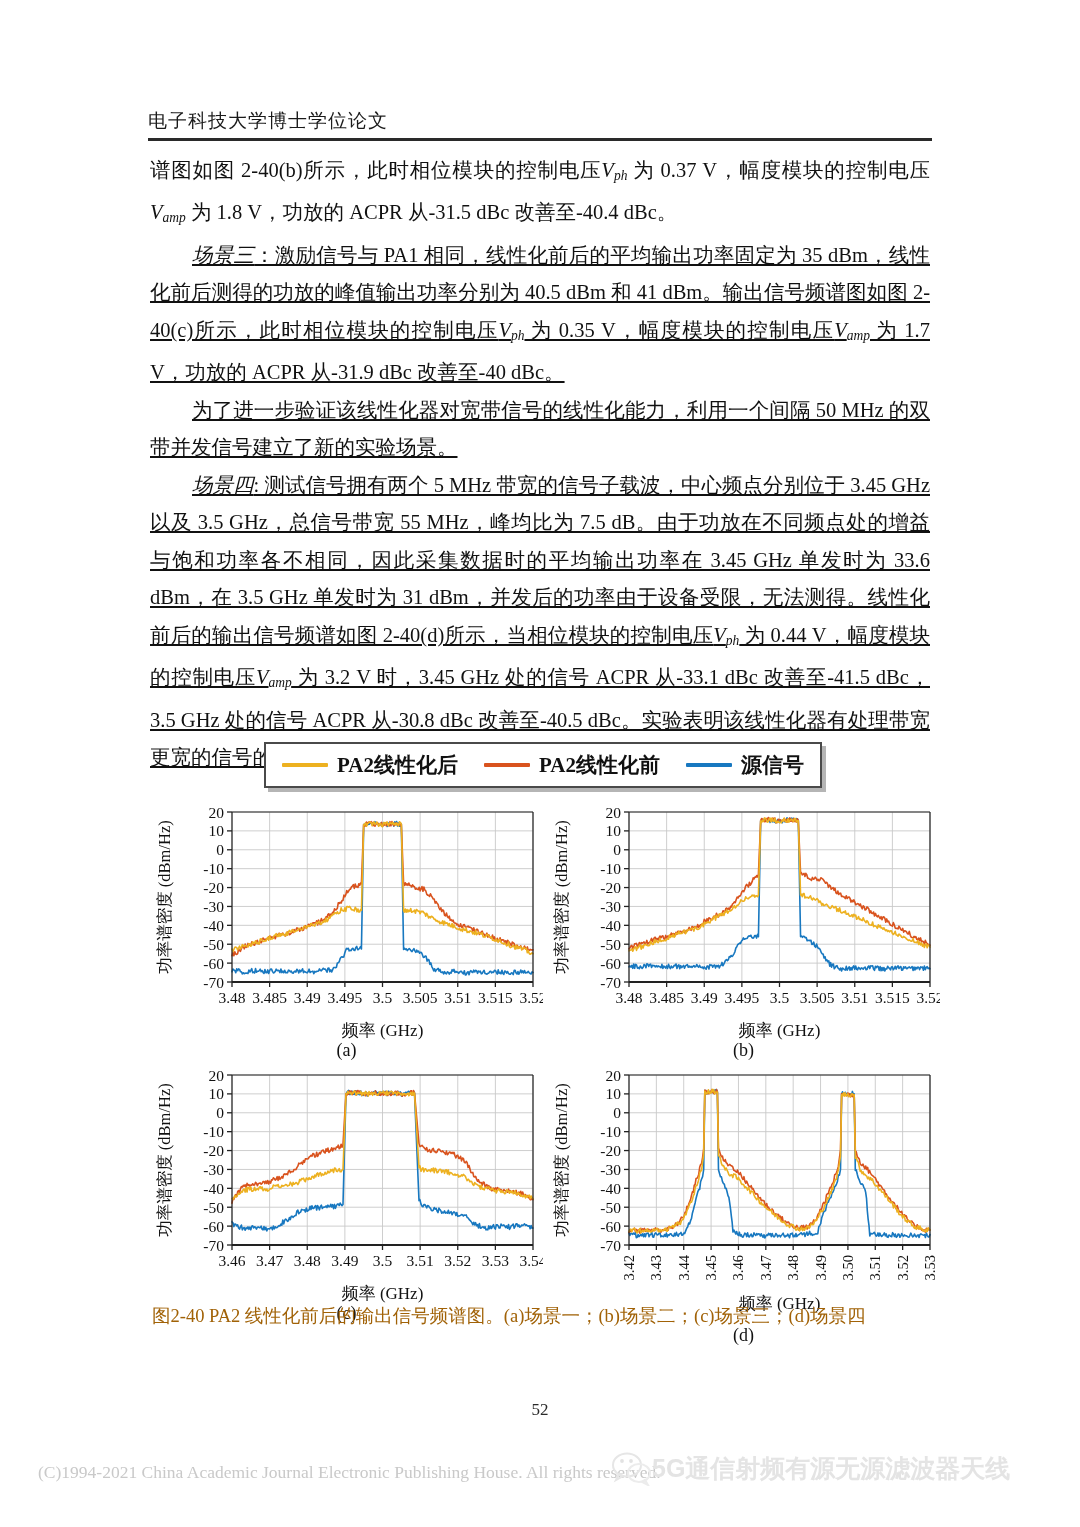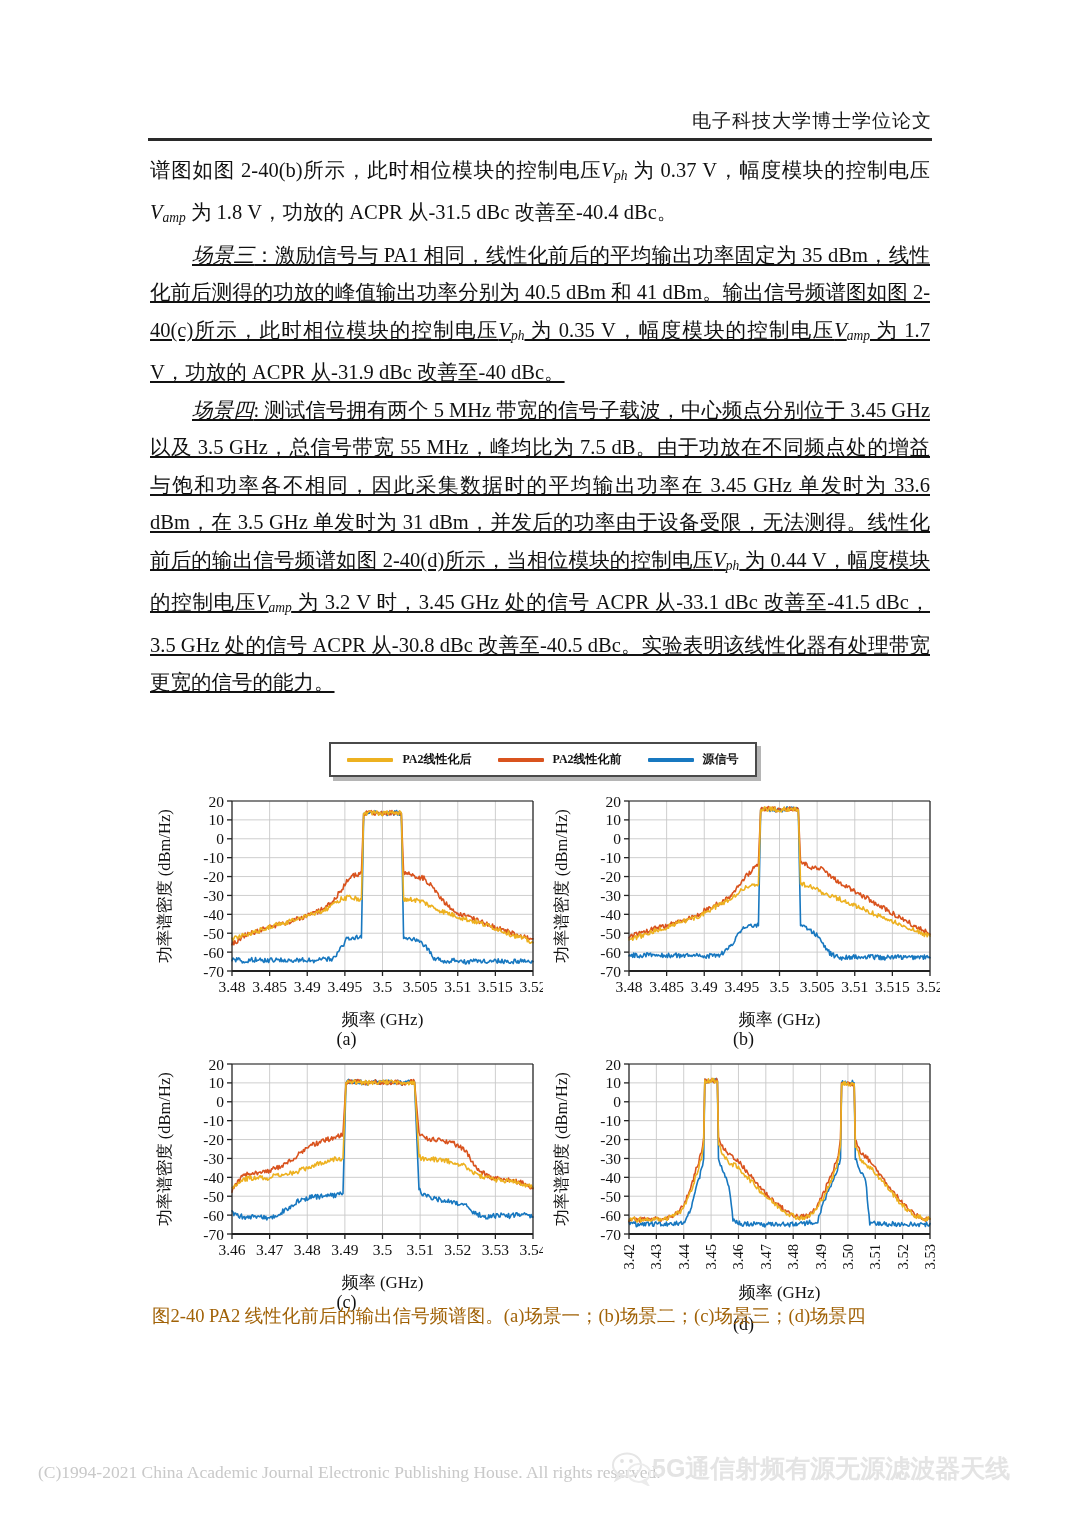--- a/index.html
+++ b/index.html
@@ -22,21 +22,21 @@
     inset: 0;
     background: #fff;
   }
 
   
   .header {
     position: absolute;
     left: 148px;
     top: 108px;
     width: 784px;
-    text-align: right;
+    text-align: left;
   }
   .header-title {
     font-size: 19px;
     letter-spacing: 1px;
     color: #1a1a1a;
   }
   .header-rule {
     position: absolute;
     left: 148px;
     top: 138px;
@@ -90,21 +90,21 @@
     padding: 7px 16px 7px 16px;
     display: flex;
     align-items: center;
     gap: 26px;
     box-shadow: 4px 4px 0 rgba(120,120,120,0.55);
   }
   .legend-item {
     display: flex;
     align-items: center;
     gap: 9px;
-    font-size: 12px;
+    font-size: 21px;
     font-weight: bold;
     white-space: nowrap;
   }
   .legend-swatch {
     display: inline-block;
     width: 46px;
     height: 4px;
     border-radius: 1px;
   }
 
@@ -184,20 +184,21 @@
 <div class="page">
 
   <div class="header">
     <div class="header-title">电子科技大学博士学位论文</div>
   </div>
   <div class="header-rule"></div>
 
   <div class="body-text" id="body-text">
       <p class="para"><span>谱图如图 2-40(b)所示，此时相位模块的控制电压</span><span class="vvar">V</span><span class="vsub">ph</span><span> 为 0.37 V，幅度模块的控制电压</span><span class="vvar">V</span><span class="vsub">amp</span><span> 为 1.8 V，功放的 ACPR 从-31.5 dBc 改善至-40.4 dBc。</span></p>
       <p class="para indent"><span class="it">场景三</span><span>：激励信号与 PA1 相同，线性化前后的平均输出功率固定为 35 dBm，线性化前后测得的功放的峰值输出功率分别为 40.5 dBm 和 41 dBm。输出信号频谱图如图 2-40(c)所示，此时相位模块的控制电压</span><span class="vvar">V</span><span class="vsub">ph</span><span> 为 0.35 V，幅度模块的控制电压</span><span class="vvar">V</span><span class="vsub">amp</span><span> 为 1.7 V，功放的 ACPR 从-31.9 dBc 改善至-40 dBc。</span></p>
+      <p class="para indent"><span>为了进一步验证该线性化器对宽带信号的线性化能力，利用一个间隔 50 MHz 的双带并发信号建立了新的实验场景。</span></p>
       <p class="para indent"><span class="it">场景四</span><span>: 测试信号拥有两个 5 MHz 带宽的信号子载波，中心频点分别位于 3.45 GHz 以及 3.5 GHz，总信号带宽 55 MHz，峰均比为 7.5 dB。由于功放在不同频点处的增益与饱和功率各不相同，因此采集数据时的平均输出功率在 3.45 GHz 单发时为 33.6 dBm，在 3.5 GHz 单发时为 31 dBm，并发后的功率由于设备受限，无法测得。线性化前后的输出信号频谱如图 2-40(d)所示，当相位模块的控制电压</span><span class="vvar">V</span><span class="vsub">ph</span><span> 为 0.44 V，幅度模块的控制电压</span><span class="vvar">V</span><span class="vsub">amp</span><span> 为 3.2 V 时，3.45 GHz 处的信号 ACPR 从-33.1 dBc 改善至-41.5 dBc，3.5 GHz 处的信号 ACPR 从-30.8 dBc 改善至-40.5 dBc。实验表明该线性化器有处理带宽更宽的信号的能力。</span></p>
     </div>
 
   <div class="figure">
     <div class="legend-wrap">
       <div class="legend" id="legend">
           <div class="legend-item">
             <span class="legend-swatch" style="background: rgb(237, 177, 32);"></span>
             <span>PA2线性化后</span>
           </div>
@@ -507,20 +508,21 @@
             <text x="232.5" y="248" text-anchor="middle" font-size="17" fill="#111" font-family="&quot;Liberation Serif&quot;, serif">频率 (GHz)</text>
             <text x="0" y="0" text-anchor="middle" font-size="16.5" fill="#111" font-family="&quot;Liberation Serif&quot;, serif" transform="translate(20,99) rotate(-90)">功率谱密度 (dBm/Hz)</text>
           </svg>
           <div class="subcaption">(d)</div>
         </div>
       </div>
   </div>
 
   <div class="fig-caption">图2-40 PA2 线性化前后的输出信号频谱图。(a)场景一；(b)场景二；(c)场景三；(d)场景四</div>
 
+  <div class="page-number">52</div>
 
   <div class="footer-copyright">(C)1994-2021 China Academic Journal Electronic Publishing House. All rights reserved.</div>
 
   <div class="watermark">
     <span>
       <svg width="40" height="34" viewBox="0 0 40 34">
         <ellipse cx="15" cy="13" rx="14" ry="11.5" fill="none" stroke="#e6e6e6" stroke-width="2"></ellipse>
         <path d="M7 22 L4 28 L11 24 Z" fill="none" stroke="#e6e6e6" stroke-width="2"></path>
         <circle cx="10" cy="9" r="1.9" fill="#e2e2e2"></circle>
         <circle cx="19" cy="9" r="1.9" fill="#e2e2e2"></circle>

